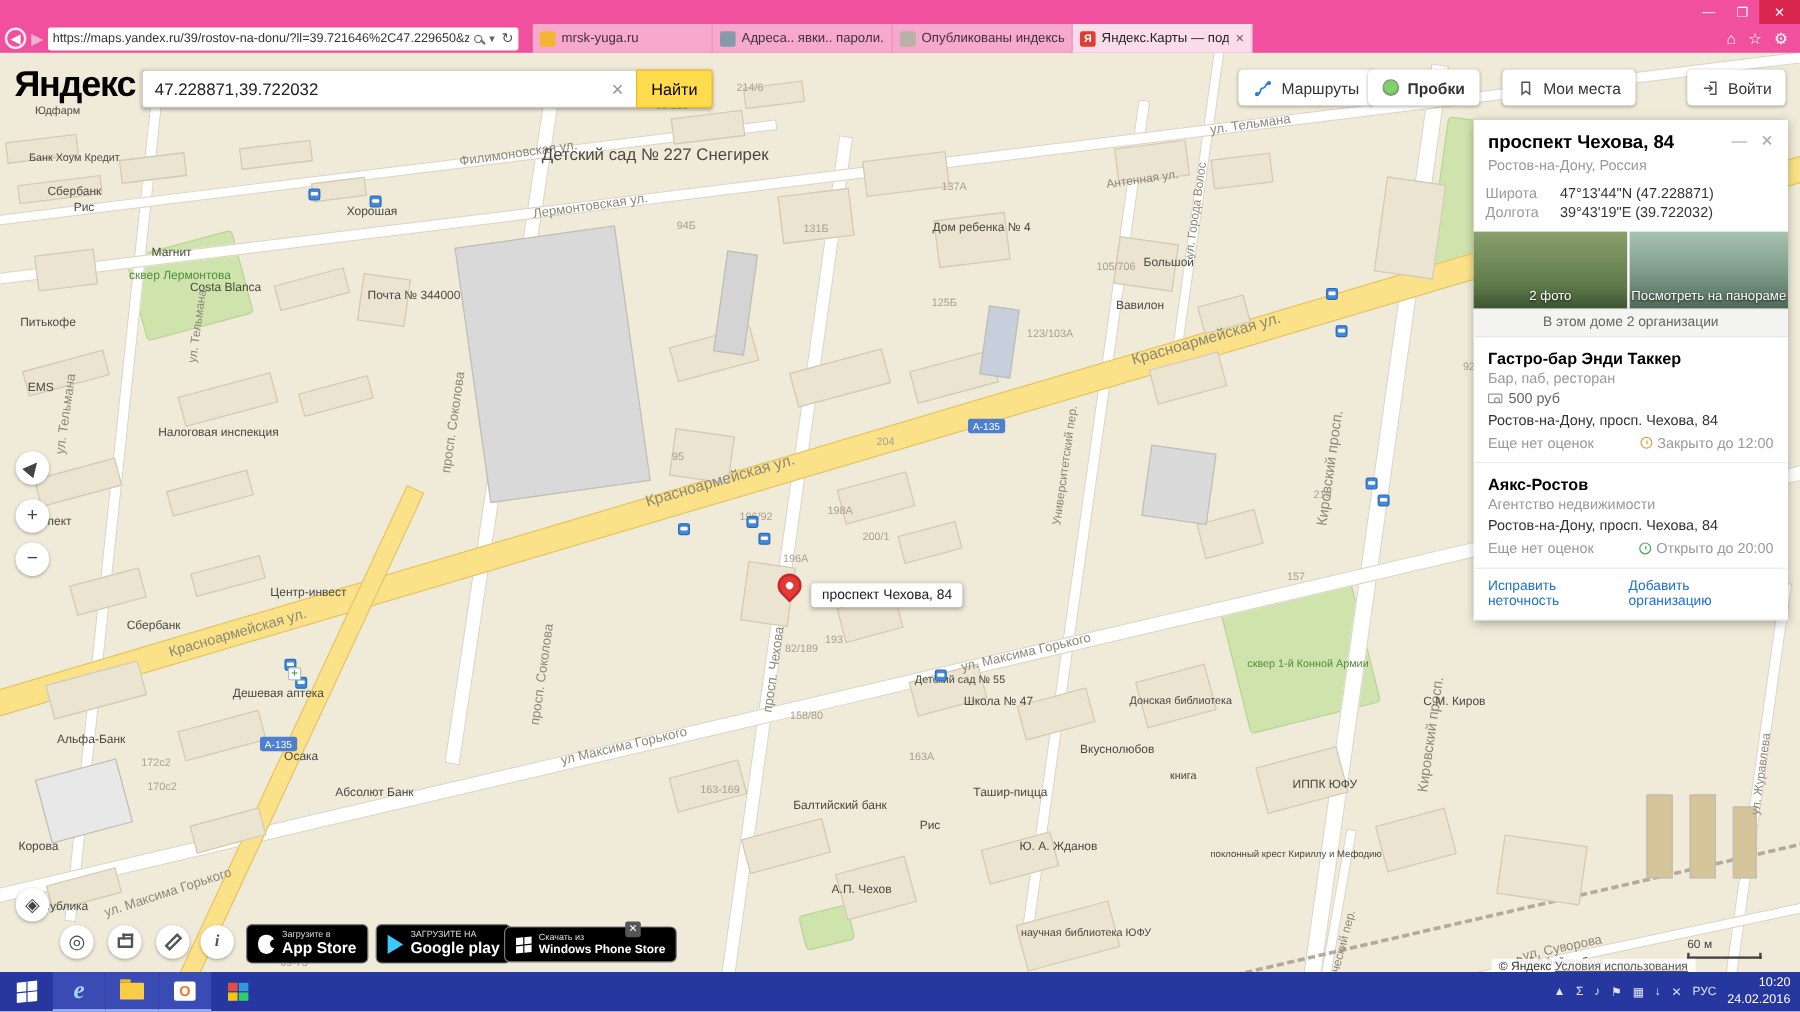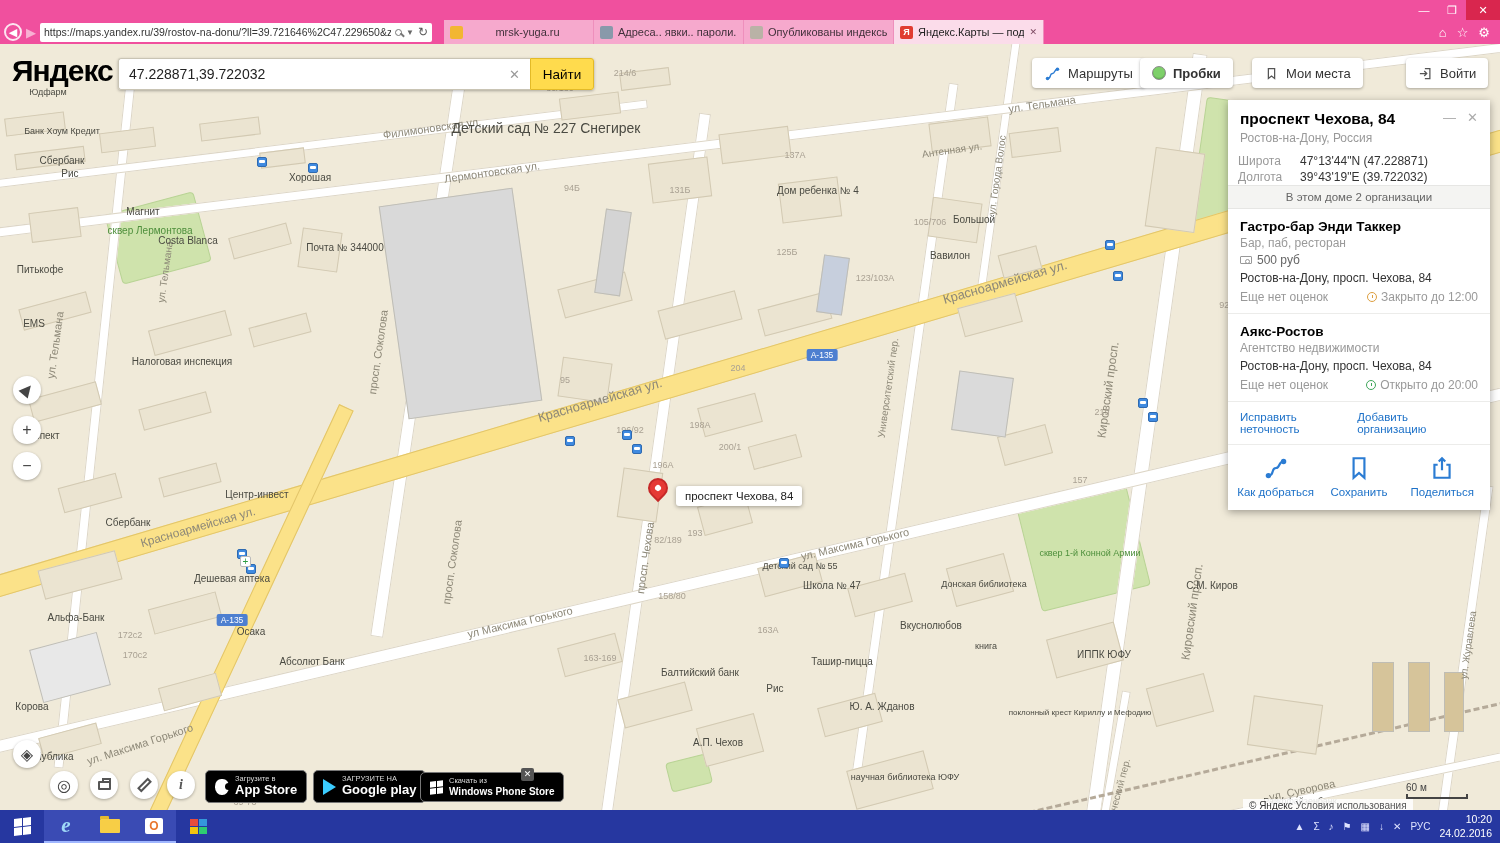--- a/index.html
+++ b/index.html
@@ -17,21 +17,21 @@
   .fwd { opacity:.55; }
   #urlbox { width:392px; height:19px; background:#fff; border-radius:2px; display:flex; align-items:center; padding:0 4px; gap:4px; flex:none; }
   #urlbox .url { font-size:10.5px; color:#333; white-space:nowrap; overflow:hidden; flex:1; }
   .mag { width:7px; height:7px; border:1.5px solid #777; border-radius:50%; position:relative; display:inline-block; flex:none;}
   .mag::after { content:''; position:absolute; width:5px; height:1.5px; background:#777; transform:rotate(45deg); right:-4px; bottom:-1px; }
   .caret { font-size:8px; color:#666; }
   .refresh { font-size:12px; color:#555; }
   #tabstrip { display:flex; height:24px; margin-left:8px; }
   .tab { width:150px; display:flex; align-items:center; gap:5px; padding:0 6px; background:#f6a9cd; border-right:1px solid #ee8fbc; font-size:11px; color:#40303a; }
   .tab.active { background:#fbdcea; color:#222; }
-  .tab-title { white-space:nowrap; overflow:hidden; flex:1;text-align:center; }
+  .tab-title { white-space:nowrap; overflow:hidden; flex:1; }
   .favicon { width:13px; height:13px; border-radius:2px; flex:none; display:flex; align-items:center; justify-content:center; font-size:9px; color:#fff; font-weight:bold; }
   .f0 { background:#f2b632; } .f1 { background:#8899aa; } .f2 { background:#b9b2a6; } .f3 { background:#e03c31; }
   .tab-close { color:#7c4a62; font-size:9px; }
   #chrome-icons { margin-left:auto; display:flex; gap:10px; color:#fff; font-size:13px; padding-right:6px; }
 
   
   #app { position:absolute; left:0; top:44px; width:1500px; height:766px; overflow:hidden; background:#f0ead9; }
   #map { position:absolute; inset:0; }
 
   .road { position:absolute; background:#ffffff; border:1px solid #ddd6c6; }
@@ -476,20 +476,28 @@
       <span id="panel-close">✕</span>
     </div>
     <div class="coord-row">
       <span class="cl">Широта</span>
       <span class="cv">47°13'44"N (47.228871)</span>
     </div>
     <div class="coord-row">
       <span class="cl">Долгота</span>
       <span class="cv">39°43'19"E (39.722032)</span>
     </div>
+    <div id="photos">
+      <div class="photo" id="photo1">
+          <span class="plabel">2 фото</span>
+        </div>
+      <div class="photo" id="photo2">
+          <span class="plabel">Посмотреть на панораме</span>
+        </div>
+    </div>
     <div id="orgs-header">В этом доме 2 организации</div>
     <div class="org">
       <div class="org-name">Гастро-бар Энди Таккер</div>
       <div class="org-cat">Бар, паб, ресторан</div>
       <div class="org-price">
           <span class="note"></span>
           <span>500 руб</span>
         </div>
       <div class="org-addr">Ростов-на-Дону, просп. Чехова, 84</div>
       <div class="org-meta">
@@ -509,42 +517,20 @@
         <span class="org-hours" style="color:#999;">
             <span class="clk" style="color:#3fa65b;"></span>
             <span>Открыто до 20:00</span>
           </span>
       </div>
     </div>
     <div id="panel-links">
       <span>Исправить неточность</span>
       <span>Добавить организацию</span>
     </div>
-    <div id="panel-actions">
-      <div class="paction">
-        <svg width="26" height="26" viewBox="0 0 24 24">
-            <path d="M5 19c6 0 2-7 7-7 4 0 2-6 7-6" fill="none" stroke="#2b7cd3" stroke-width="2"></path>
-            <circle cx="5" cy="19" r="2.5" fill="#2b7cd3"></circle>
-            <circle cx="19" cy="6" r="2.5" fill="#2b7cd3"></circle>
-          </svg>
-        <span>Как добраться</span>
-      </div>
-      <div class="paction">
-        <svg width="26" height="26" viewBox="0 0 24 24">
-            <path d="M7 3h10v18l-5-4.5L7 21z" fill="none" stroke="#2b7cd3" stroke-width="2"></path>
-          </svg>
-        <span>Сохранить</span>
-      </div>
-      <div class="paction">
-        <svg width="26" height="26" viewBox="0 0 24 24">
-            <path d="M8 9H5v12h14V9h-3M12 3v11M9 6l3-3 3 3" fill="none" stroke="#2b7cd3" stroke-width="2"></path>
-          </svg>
-        <span>Поделиться</span>
-      </div>
-    </div>
   </div>
 </div>
 
 <div id="taskbar">
   <div class="tb-btn">
       <span class="winlogo">
         <span></span>
         <span></span>
         <span></span>
         <span></span>

